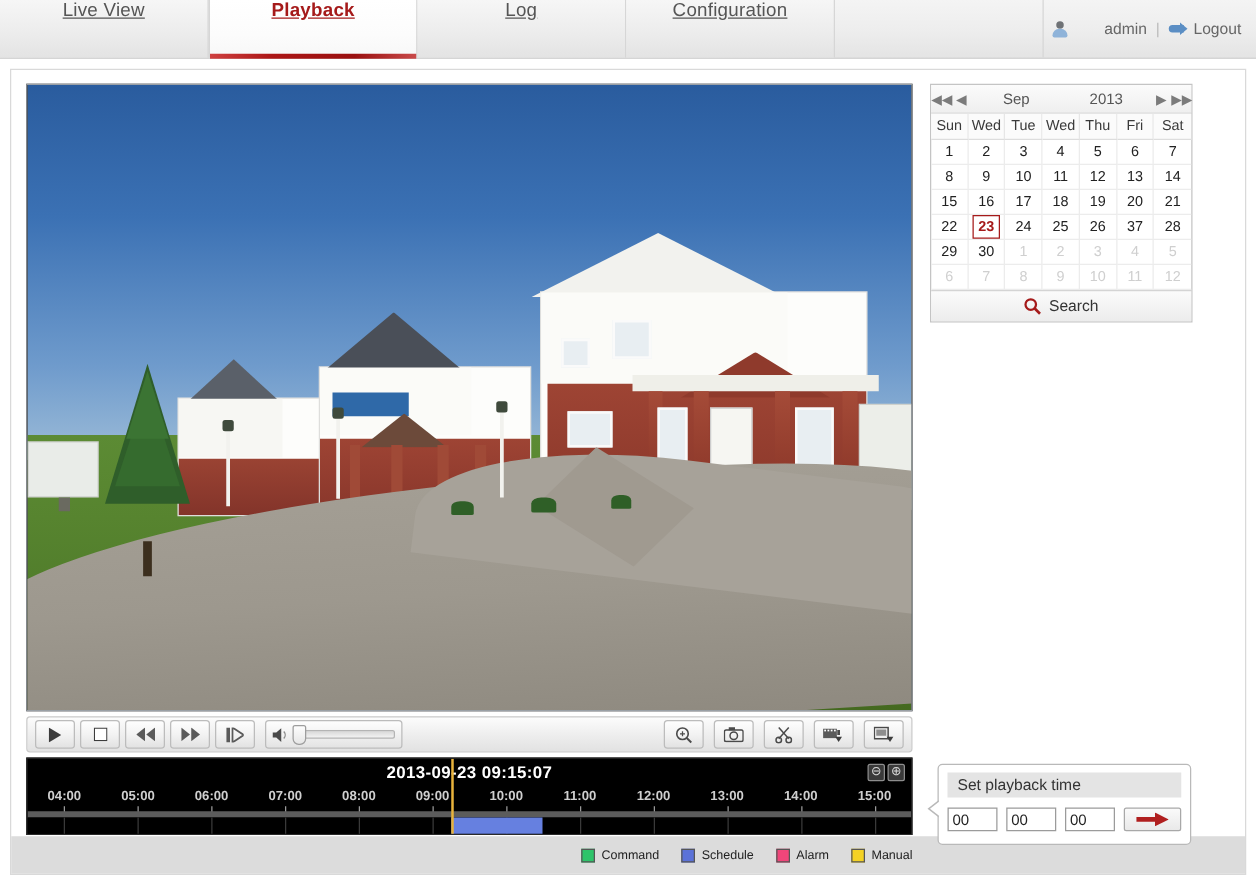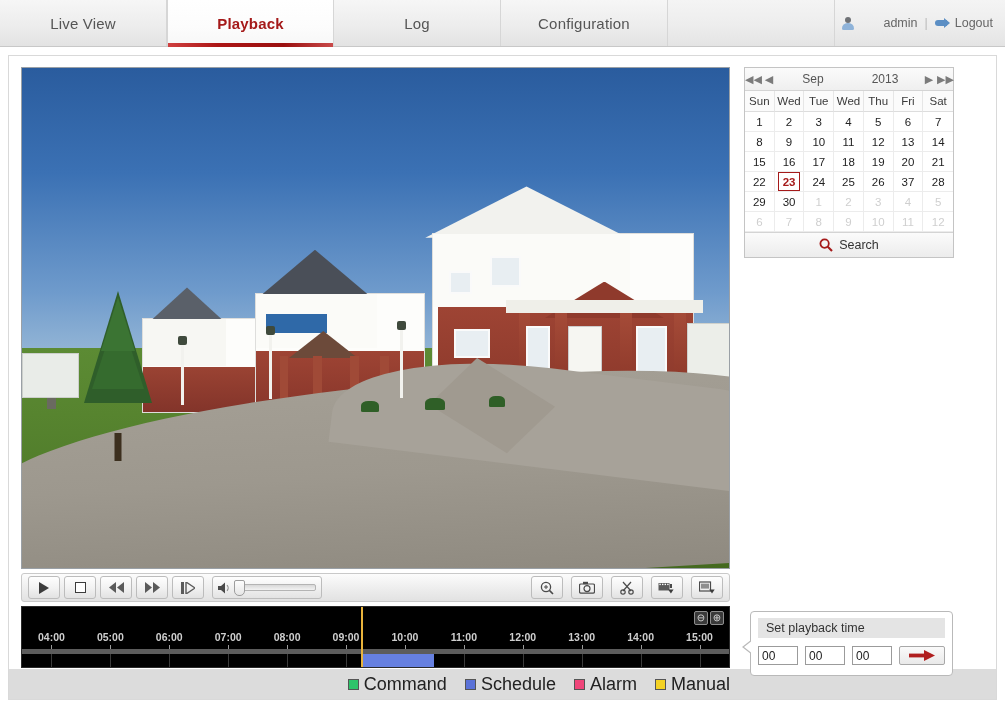--- a/index.html
+++ b/index.html
@@ -13,25 +13,26 @@
 
   
   .navbar {
     position: absolute; left: 0; top: 0; width: 1005px; height: 47px;
     background: linear-gradient(to bottom, #f4f4f4 0%, #ededed 55%, #e4e4e4 100%);
     border-bottom: 1px solid #c8c8c8;
     display: flex; align-items: stretch;
   }
   .nav-tab {
     width: 167px; height: 46px;
-    display: flex; align-items: center; justify-content: center;
+    display: flex; align-items: flex-start; justify-content: center;
     font-size: 15px; color: #555; letter-spacing: .2px;
     border-right: 1px solid #d6d6d6;
     cursor: pointer; position: relative;
     background: linear-gradient(to bottom, #f6f6f6 0%, #ececec 60%, #e3e3e3 100%);
+    text-decoration: underline;
   }
   .nav-tab.active {
     background: linear-gradient(to bottom, #ffffff 0%, #fcfcfc 60%, #f7f7f7 100%);
     color: #a51a1a; font-weight: bold;
     border-left: 1px solid #d6d6d6;
   }
   .nav-tab.active::after {
     content: ""; position: absolute; left: 0; right: 0; bottom: -1px; height: 4px;
     background: linear-gradient(to right, #cf4040 0%, #ac1616 30%, #9a1010 70%, #c94a4a 100%);
   }
@@ -268,21 +269,21 @@
     background: #e8b33c;
   }
 
   
   .legend {
     position: absolute; left: 0; top: 613px; width: 987px; height: 30px;
     background: #dcdcdc;
     display: flex; align-items: center; justify-content: flex-end;
     padding-right: 266px; gap: 18px;
   }
-  .lg { display: flex; align-items: center; gap: 5px; font-size: 18px; color: #222; }
+  .lg { display: flex; align-items: center; gap: 5px; font-size: 10px; color: #222; }
   .lg-sw { width: 11px; height: 11px; border: 1px solid #555; }
 
   
   .calendar {
     position: absolute; left: 735px; top: 11px; width: 210px;
     border: 1px solid #c4c4c4; background: #fff;
   }
   .cal-head {
     height: 23px; display: flex; align-items: center;
     background: linear-gradient(to bottom,#fbfbfb,#efefef);
@@ -525,20 +526,21 @@
           <svg width="17" height="13" viewBox="0 0 17 13">
             <rect x="0.5" y="1" width="11" height="9" fill="none" stroke="#4a4a4a" stroke-width="1.2"></rect>
             <rect x="2" y="2.6" width="8" height="5" fill="#8e8e8e"></rect>
             <polygon points="13,12.6 10.3,8.4 15.7,8.4" fill="#3c3c3c"></polygon>
           </svg>
         </div>
       </div>
     </div>
 
     <div class="timeline">
+      <div class="tl-time">2013-09-23 09:15:07</div>
       <div class="tl-zoom">
         <div class="tl-zbtn">⊖</div>
         <div class="tl-zbtn">⊕</div>
       </div>
       <div class="tl-ruler" id="tl-ruler">
           <div class="tl-tick" style="left: 29.4583px;">04:00</div>
           <div class="tl-tickline" style="left: 29.4583px;"></div>
           <div class="tl-tick" style="left: 88.375px;">05:00</div>
           <div class="tl-tickline" style="left: 88.375px;"></div>
           <div class="tl-tick" style="left: 147.292px;">06:00</div>

